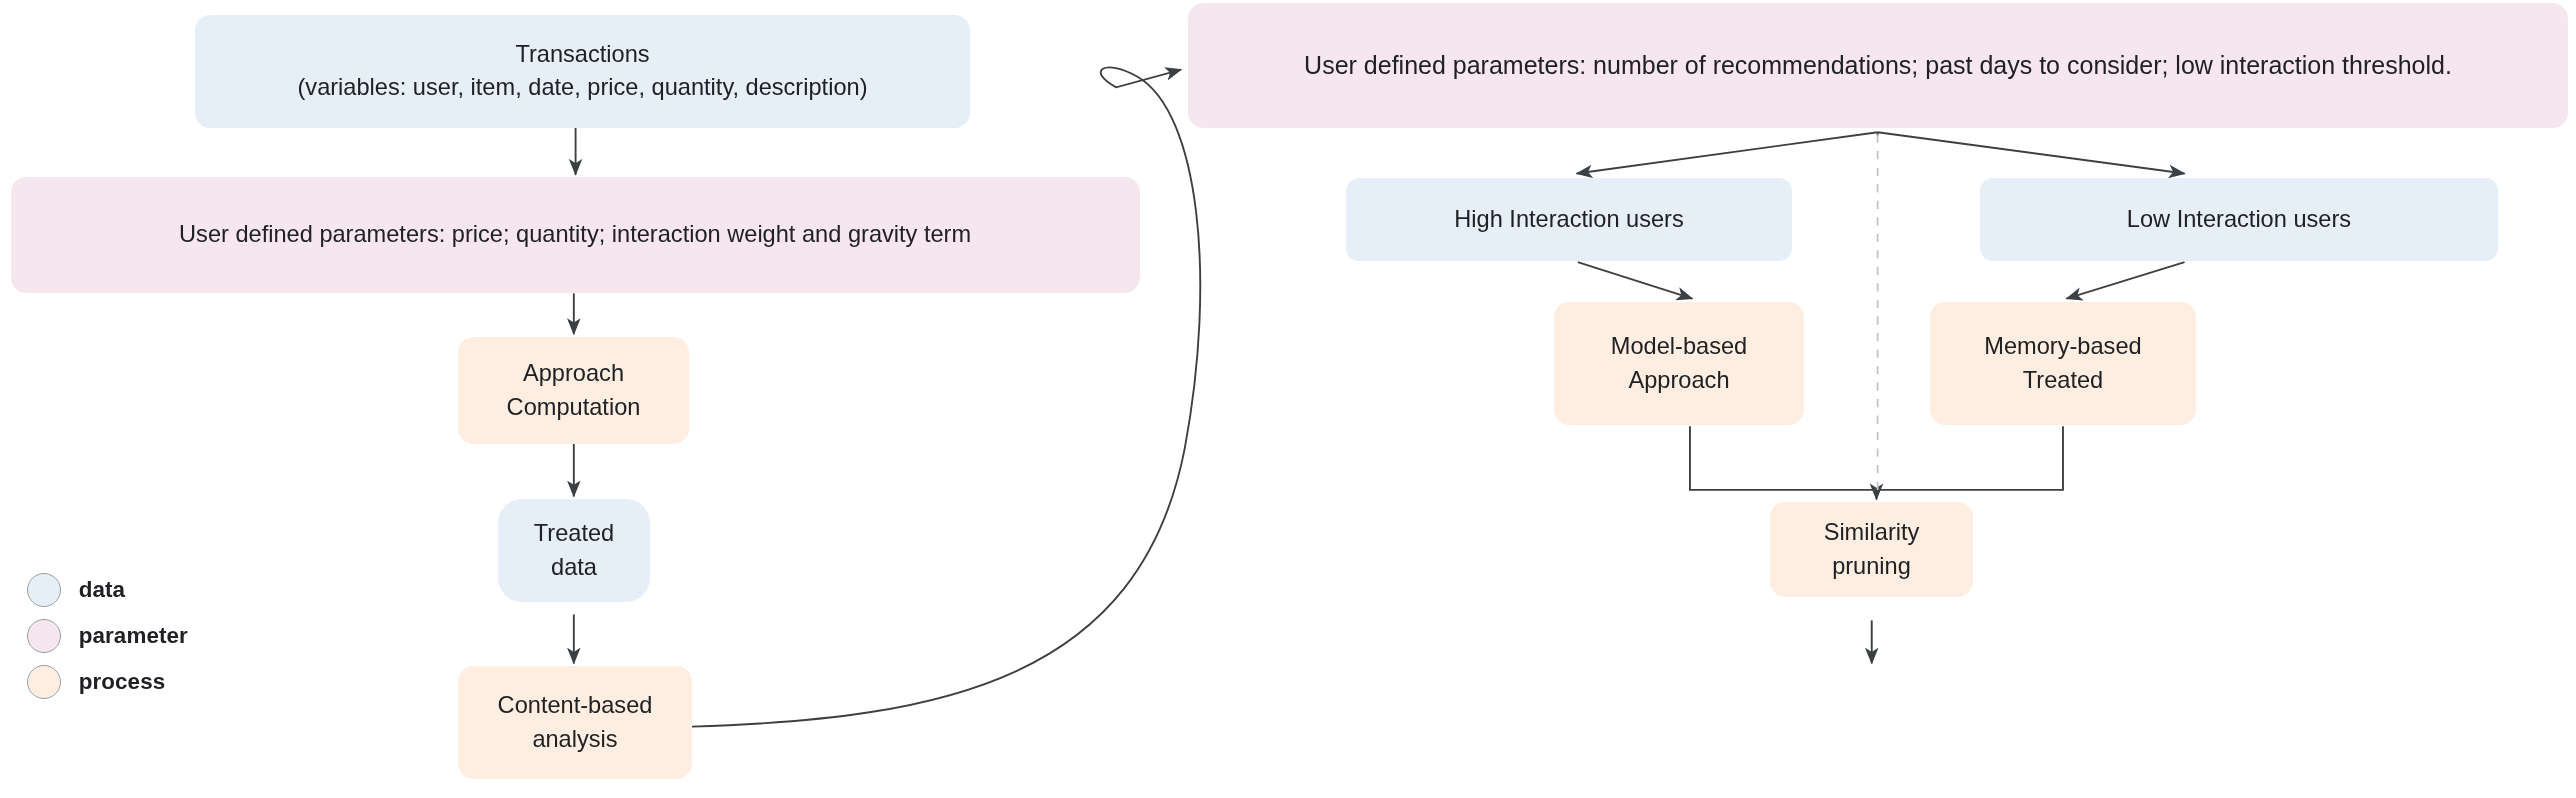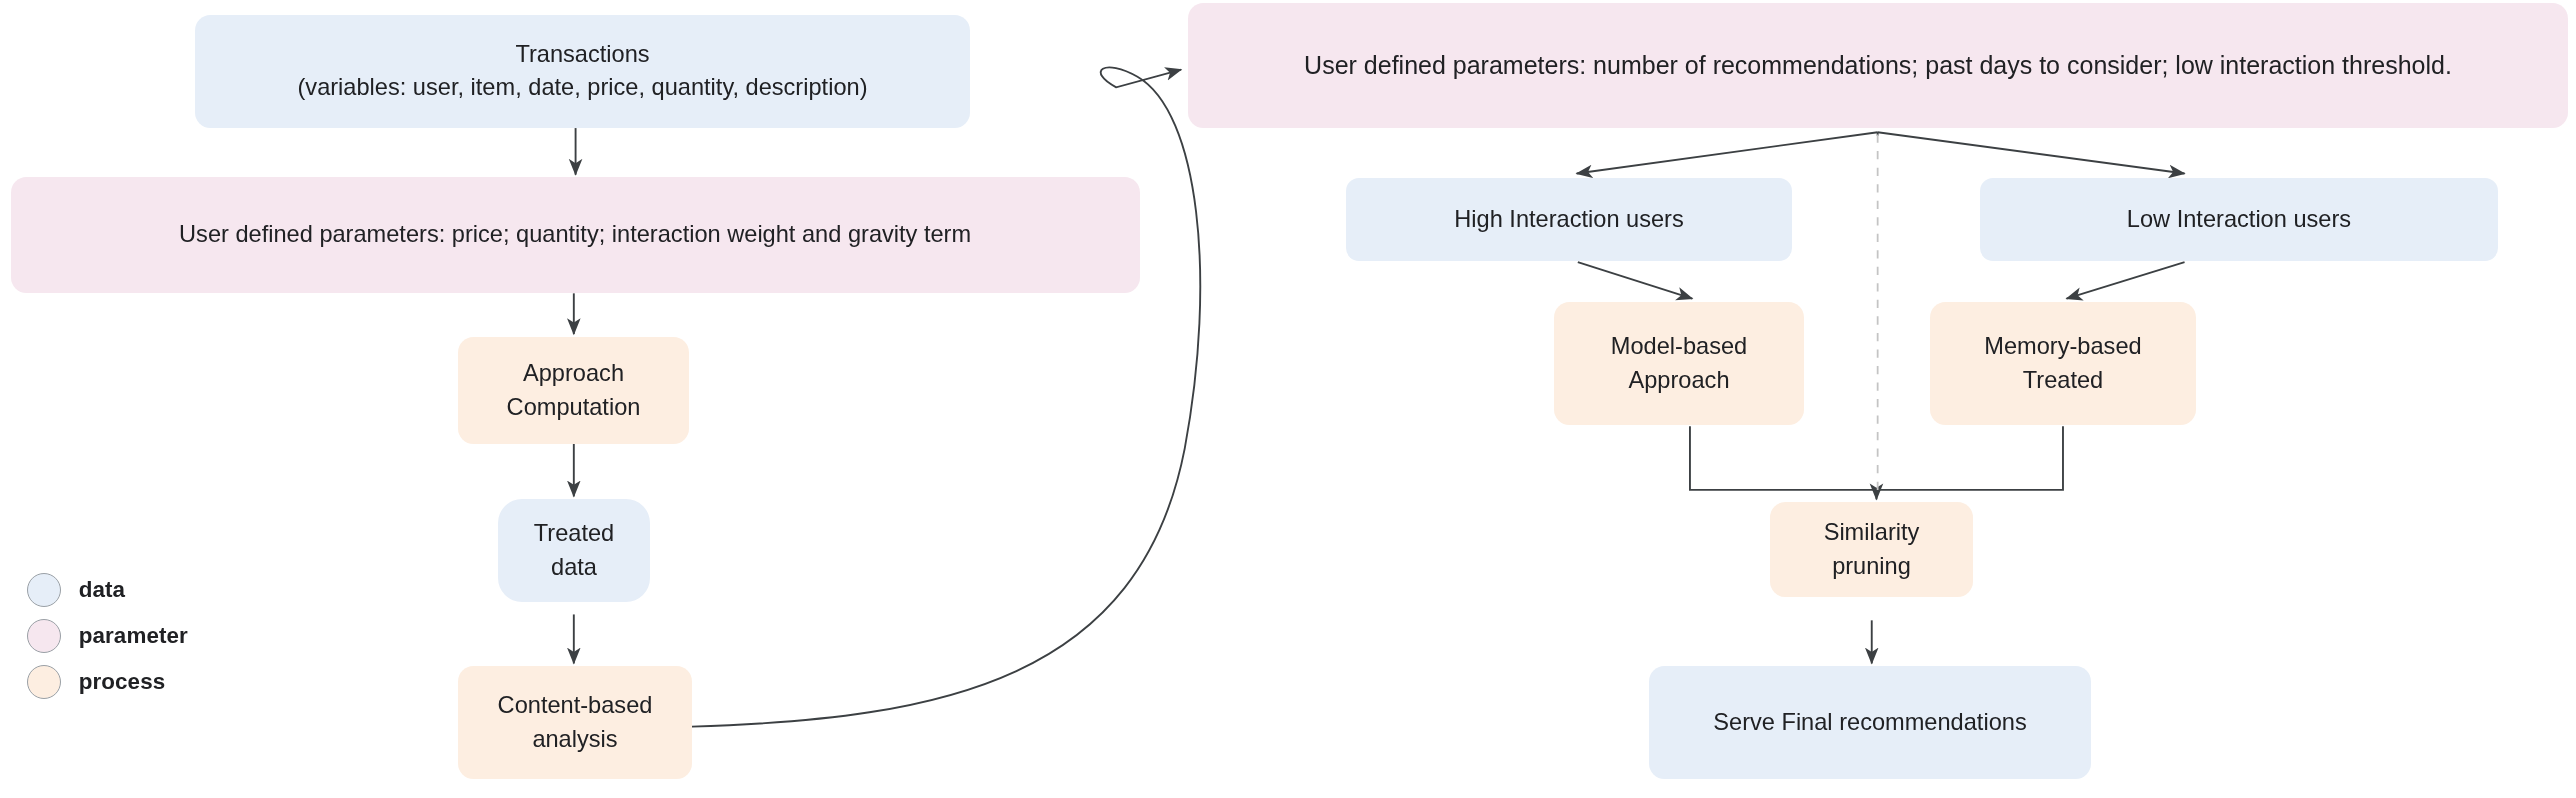--- a/index.html
+++ b/index.html
@@ -146,23 +146,20 @@
   <div class="node t-process" id="n-memory">
     <span>Memory-based
 Treated</span>
   </div>
 
   <div class="node t-process" id="n-similarity">
     <span>Similarity
 pruning</span>
   </div>
 
-  <div class="node t-data" id="n-serve">
-    <span>Serve Final recommendations</span>
-  </div>
 
   <div id="legend">
     <div class="legend-row">
       <span class="legend-dot" style="background:#e6eef8;"></span>
       <span class="legend-label">data</span>
     </div>
     <div class="legend-row">
       <span class="legend-dot" style="background:#f6e7ef;"></span>
       <span class="legend-label">parameter</span>
     </div>

